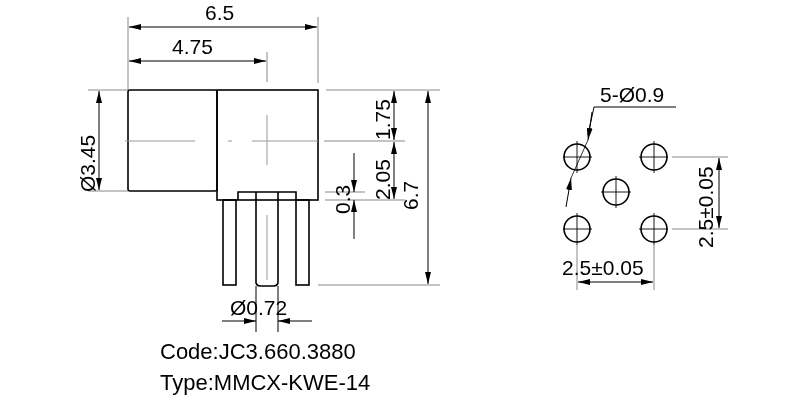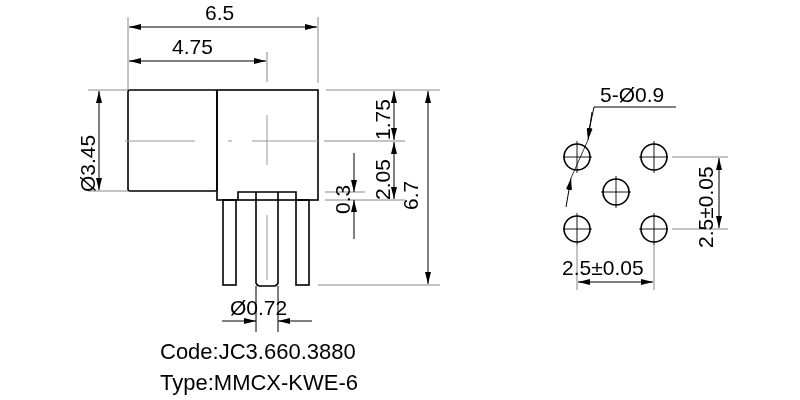--- a/index.html
+++ b/index.html
@@ -129,13 +129,13 @@
     <g stroke="#888" stroke-width="1">
       <line x1="577" y1="245" x2="577" y2="290"></line>
       <line x1="654" y1="245" x2="654" y2="290"></line>
     </g>
     <line x1="578" y1="282" x2="653" y2="282" stroke="#000" stroke-width="1" marker-start="url(#arr)" marker-end="url(#arr)"></line>
     <text class="txt" font-size="21" x="562" y="275">2.5±0.05</text>
   </g>
 </svg>
 
 <div class="label" style="left:160px; top:341px;">Code:JC3.660.3880</div>
-<div class="label" style="left:160px; top:372px;">Type:MMCX-KWE-6</div>
+<div class="label" style="left:160px; top:372px;">Type:MMCX-KWE-14</div>
 
 </body></html>

